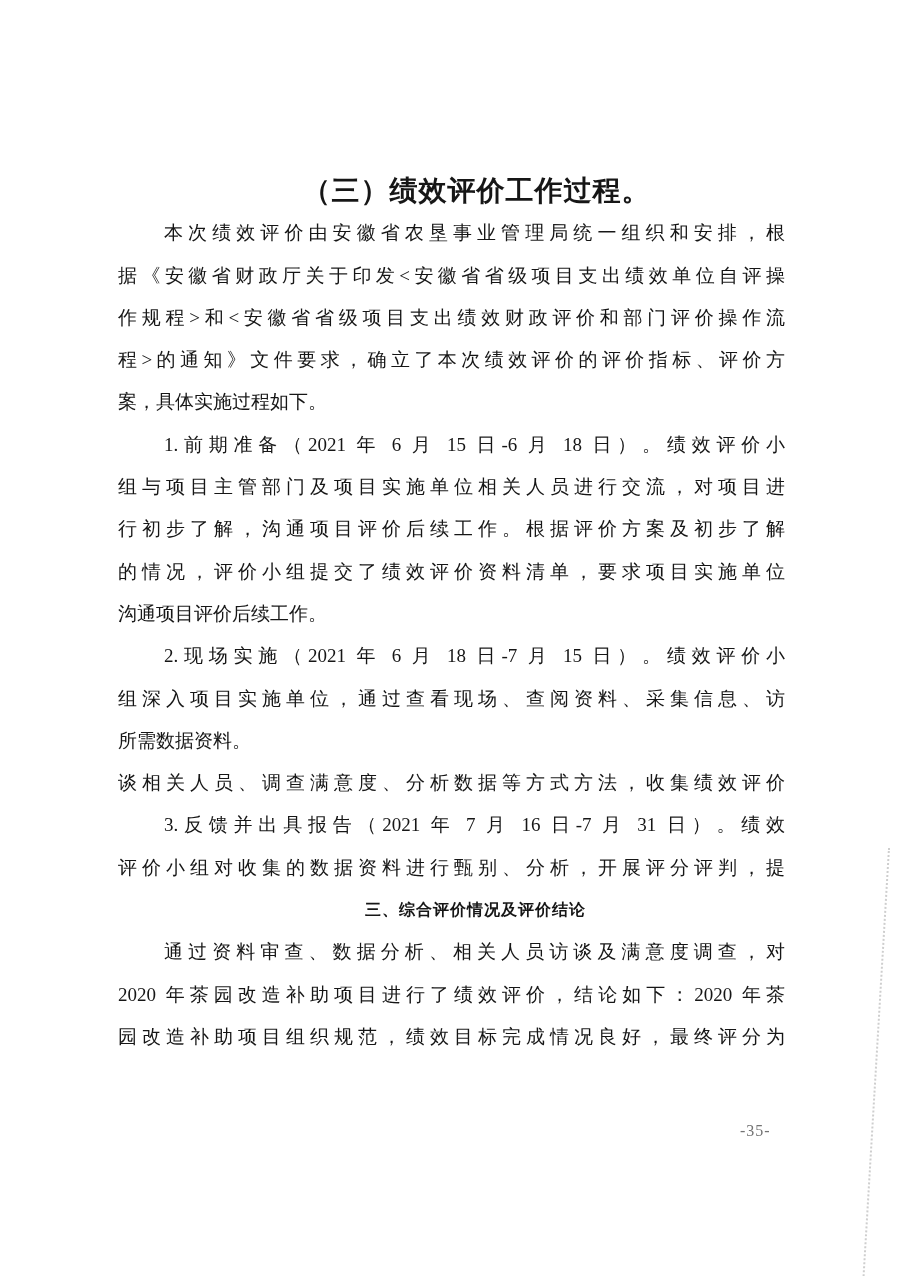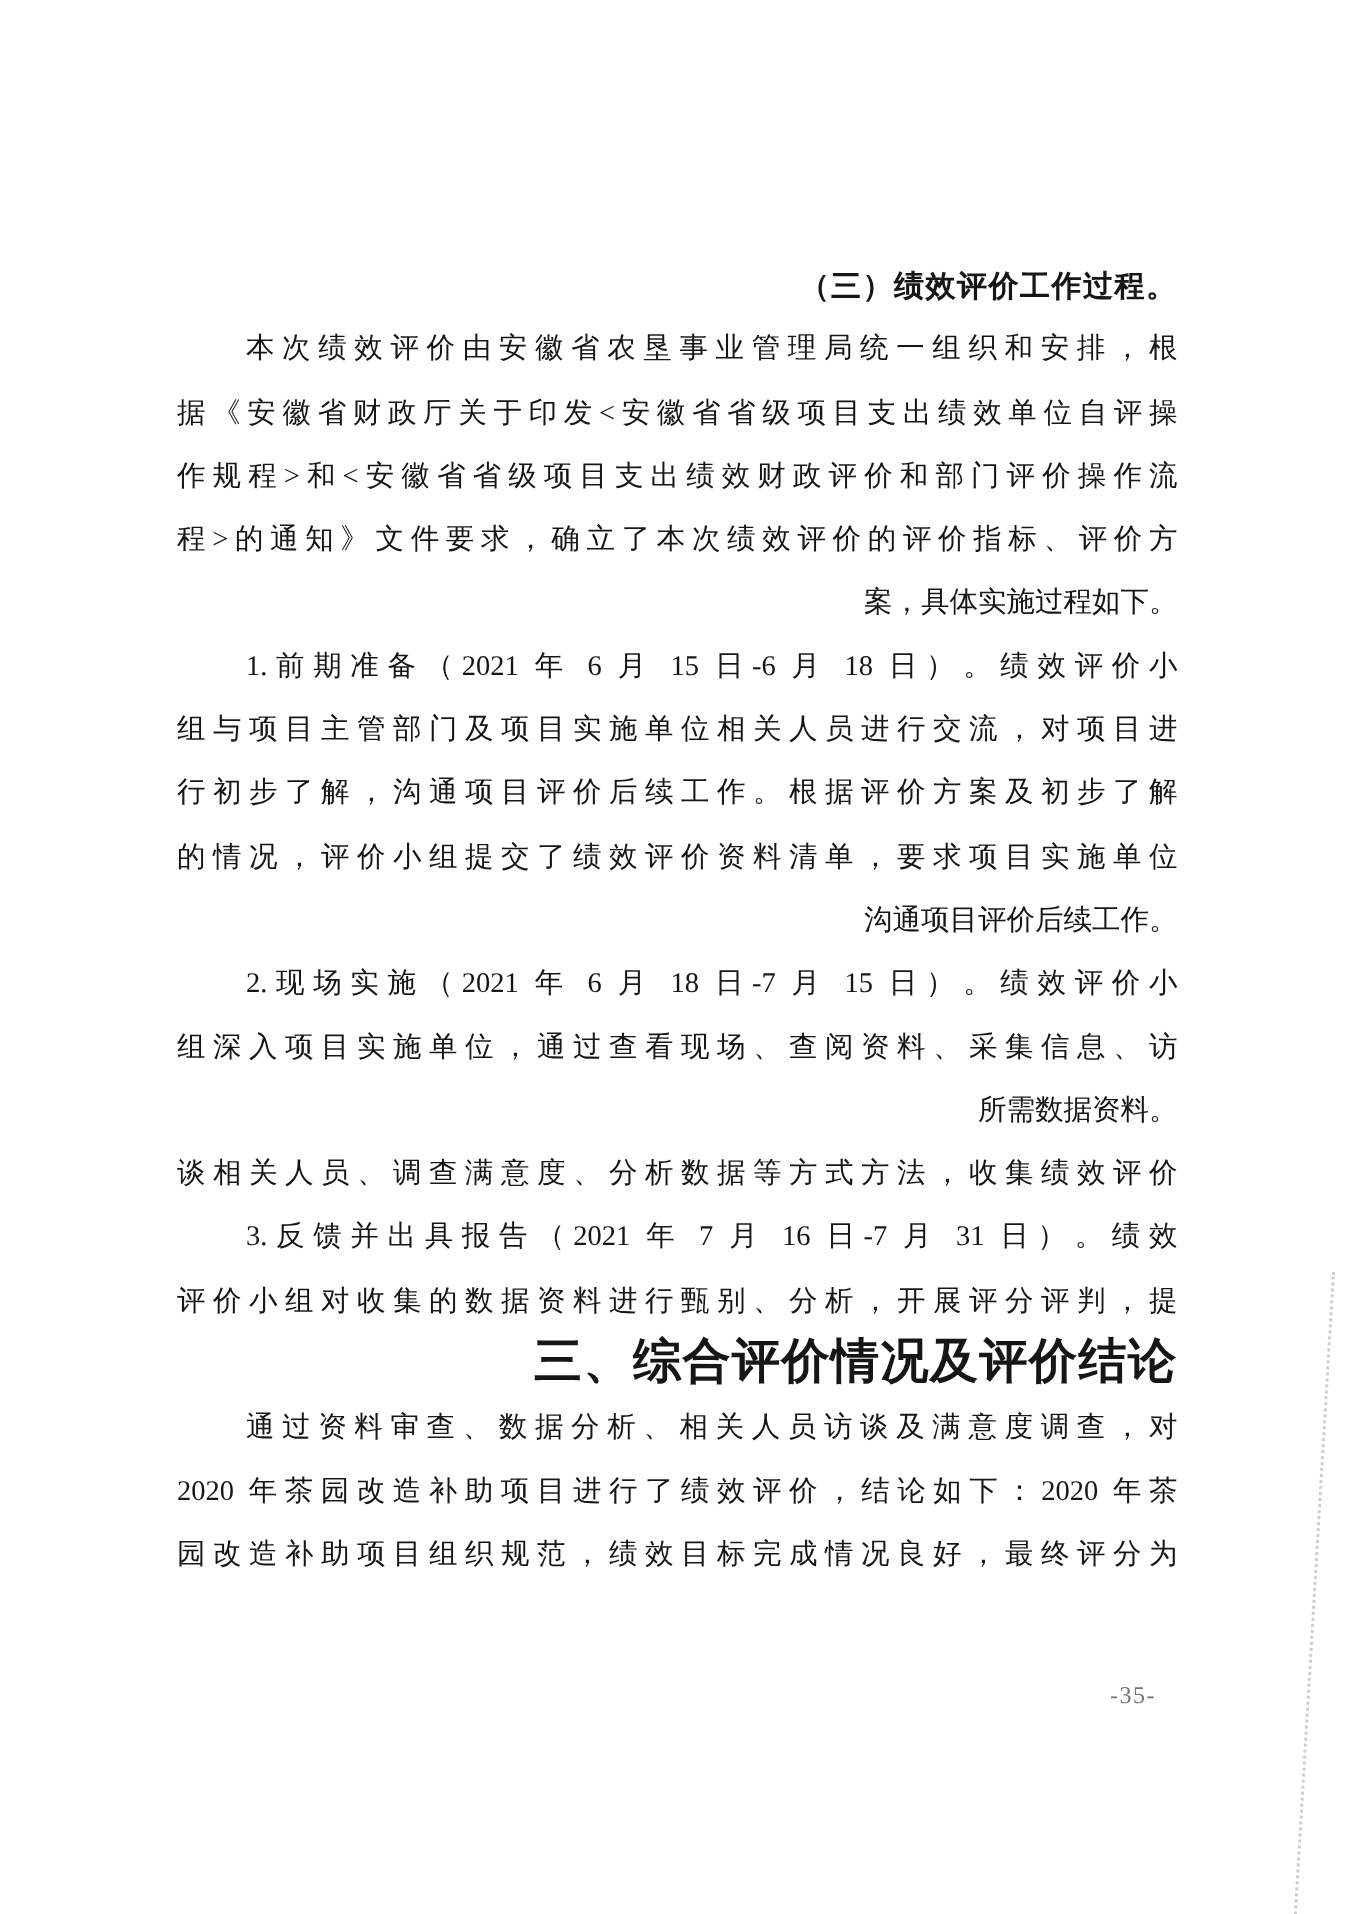--- a/index.html
+++ b/index.html
@@ -33,38 +33,38 @@
   .line.full, .line.first {
     text-align: justify;
     text-align-last: justify;
   }
   
   .line.first {
     text-indent: 46px;
   }
   
   .line.last {
-    text-align: right;
+    text-align: left;
   }
   
   .line.h1 {
+    font-family: Liberation Sans, sans-serif;
+    font-weight: bold;
+    font-size: 28px;
+    text-indent: 50px;
+    letter-spacing: 1px;
+    text-align: center;
+  }
+  .line.h2 {
     font-family: Liberation Serif, serif;
     font-weight: bold;
-    font-size: 20px;
-    text-indent: 50px;
-    letter-spacing: 1px;
-    text-align: right;
-  }
-  .line.h2 {
-    font-family: Liberation Mono, monospace;
-    font-weight: bold;
-    font-size: 32px;
+    font-size: 16px;
     text-indent: 48px;
     letter-spacing: 1px;
-    text-align: right;
+    text-align: center;
   }
   .page-number {
     position: absolute;
     left: 740px;
     top: 1122px;
     font-size: 16px;
     letter-spacing: 1px;
     font-family: "Liberation Serif", "DejaVu Serif", serif;
     color: #737373;
   }

